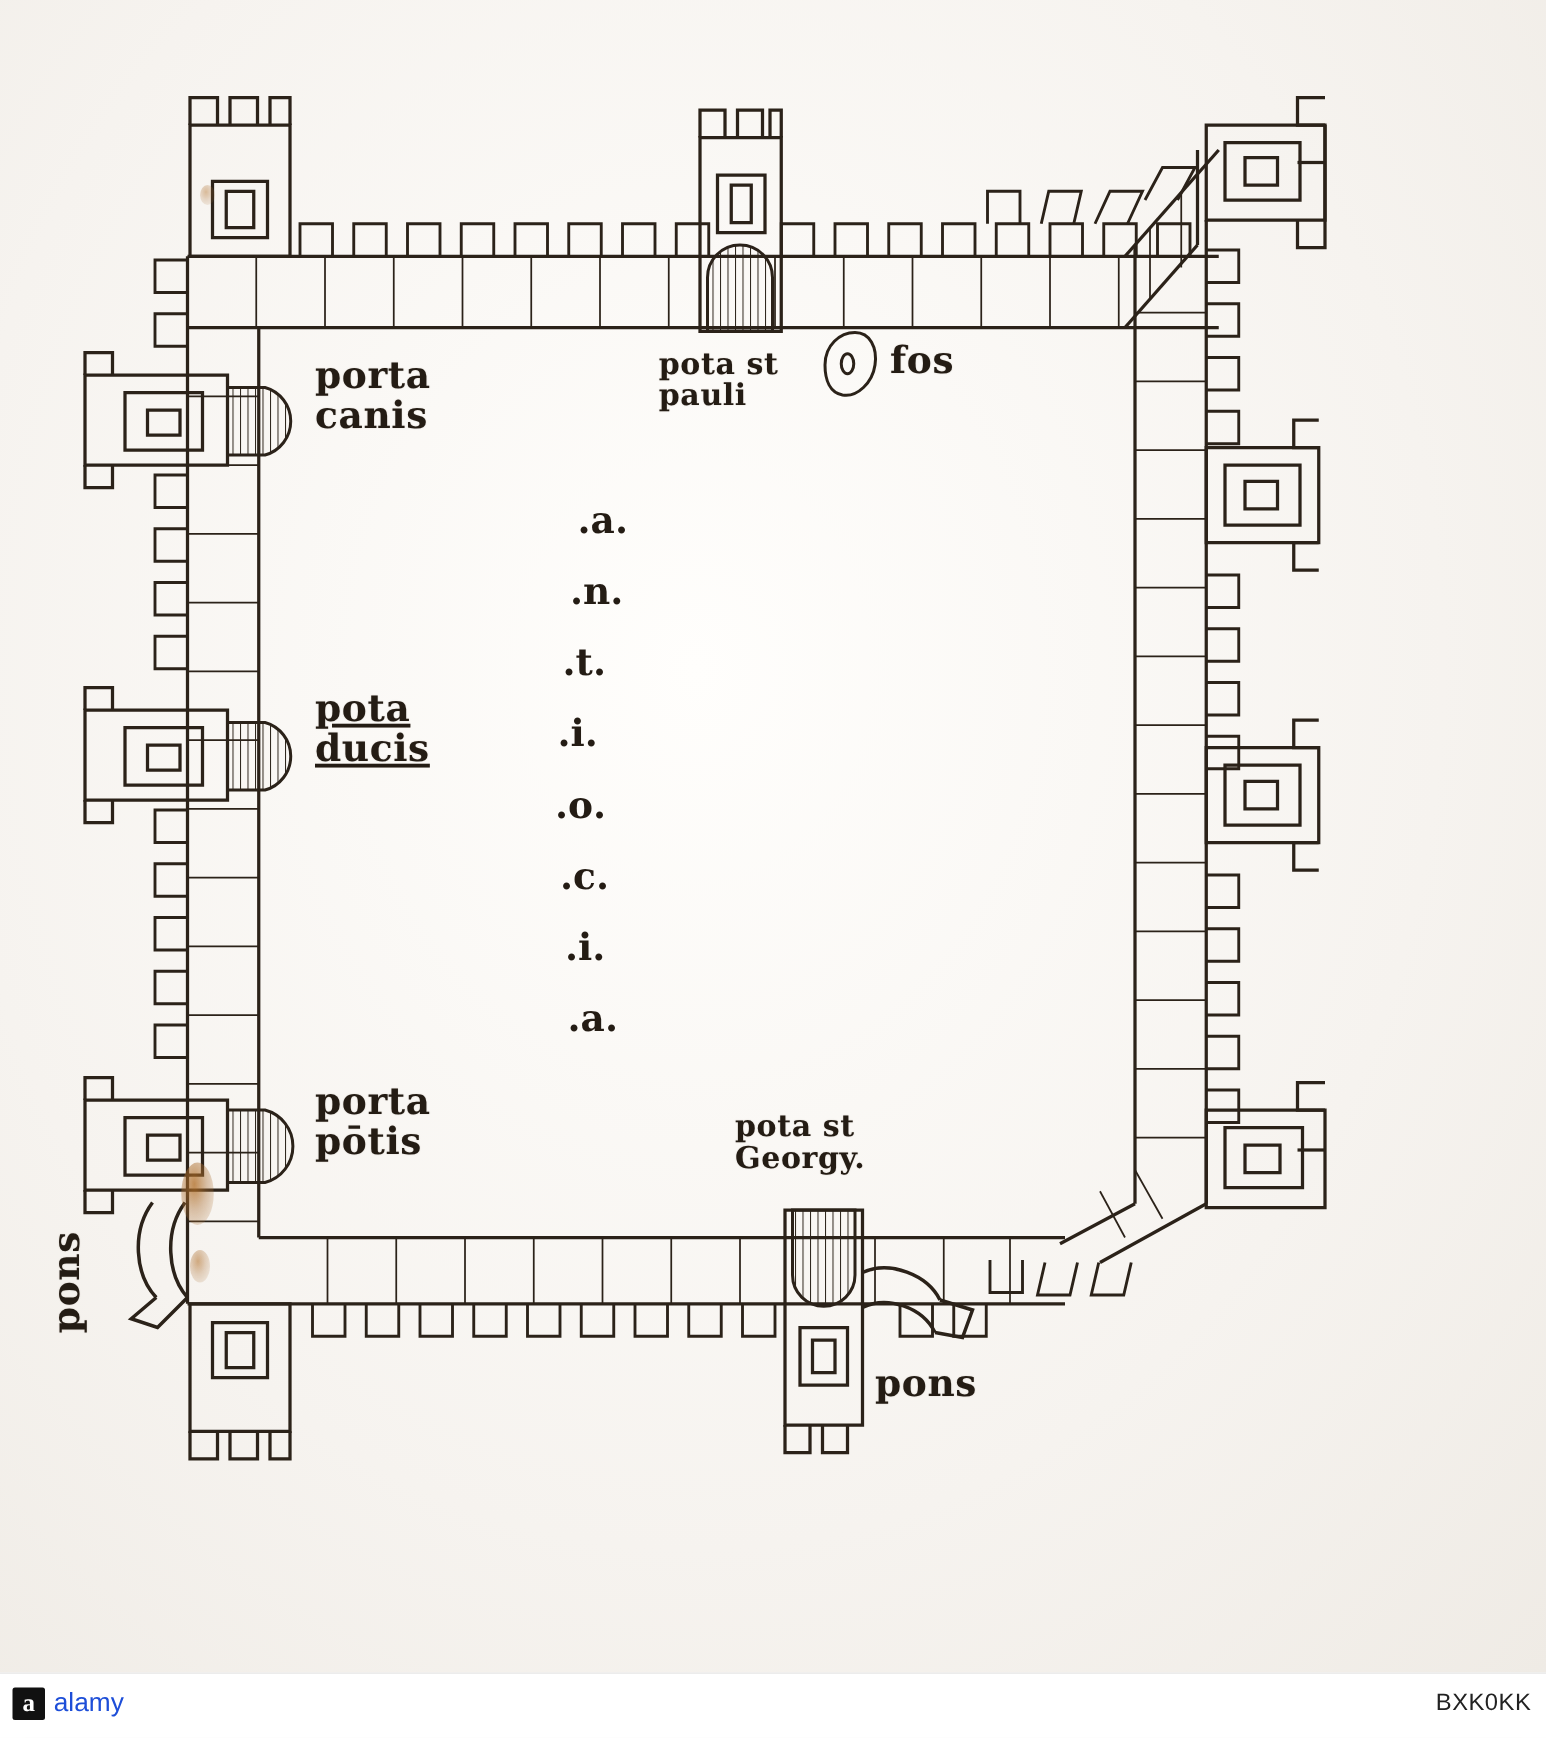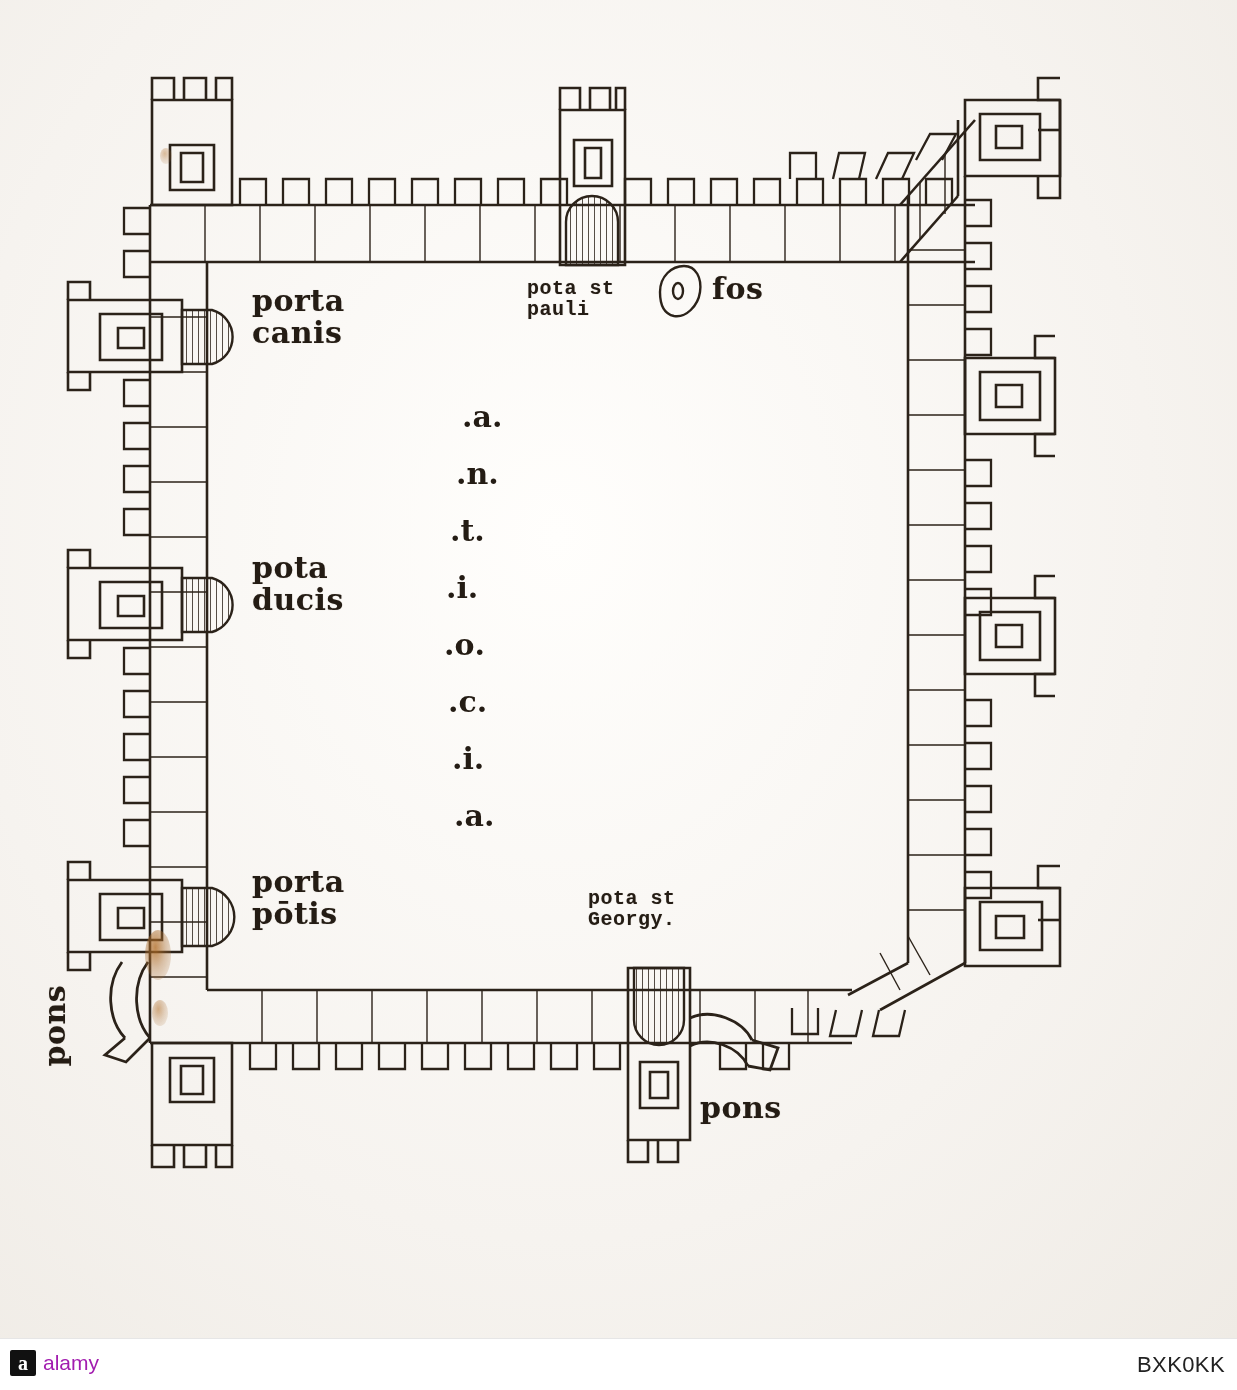--- a/index.html
+++ b/index.html
@@ -39,21 +39,21 @@
   .label {
     position: absolute;
     color: #241c14;
     font-family: "DejaVu Serif", serif;
     font-weight: 700;
     letter-spacing: 0.5px;
     line-height: 1.05;
     white-space: pre-line;
     text-shadow: 0 0 1px rgba(60,40,20,0.25);
   }
-  .label.sz28 { font-size: 20px; font-family: Liberation Mono, monospace; }
+  .label.sz28 { font-size: 24px; }
   .label.sz30 { font-size: 30px; }
   .label.rot90 {
     transform: rotate(-90deg);
     transform-origin: left bottom;
   }
   .center-letters {
     position: absolute;
     left: 440px;
     top: 388px;
     width: 110px;
@@ -102,29 +102,29 @@
     font-size: 20px;
     font-weight: 700;
     display: flex;
     align-items: center;
     justify-content: center;
     border-radius: 2px;
     font-family: "Liberation Serif", serif;
   }
   #wm-text {
     font-size: 21px;
-    color: #a21caf;
+    color: #1d4ed8;
     font-weight: 400;
   }
   #wm-right {
     position: absolute;
     right: 12px;
     top: 1352px;
     font-family: "Liberation Sans", sans-serif;
-    font-size: 22px;
+    font-size: 19px;
     color: #222222;
     letter-spacing: 0.4px;
   }
 </style>
 </head>
 <body>
 
 <div id="page">
   <div id="paper"></div>
 
@@ -415,21 +415,21 @@
       <g stroke-width="2.4">
         <path d="M660 292 C660 276 672 266 684 266 C696 266 702 278 700 292 C698 306 686 318 674 316 C664 314 660 304 660 292 Z"></path>
         <ellipse cx="678" cy="291" rx="5" ry="8"></ellipse>
       </g>
     </g>
   </svg>
 
   <div class="label sz30" style="left:252px; top:285px;">porta
 canis</div>
 
-  <div class="label sz30" style="left:252px; top:552px;">pota
+  <div class="label sz30" style="left:252px; top:552px;text-decoration:underline;">pota
 ducis</div>
 
   <div class="label sz30" style="left:252px; top:866px;">porta
 pōtis</div>
 
   <div class="label sz28" style="left:527px; top:278px;">pota st
 pauli</div>
 
   <div class="label sz28" style="left:588px; top:888px;">pota st
 Georgy.</div>

